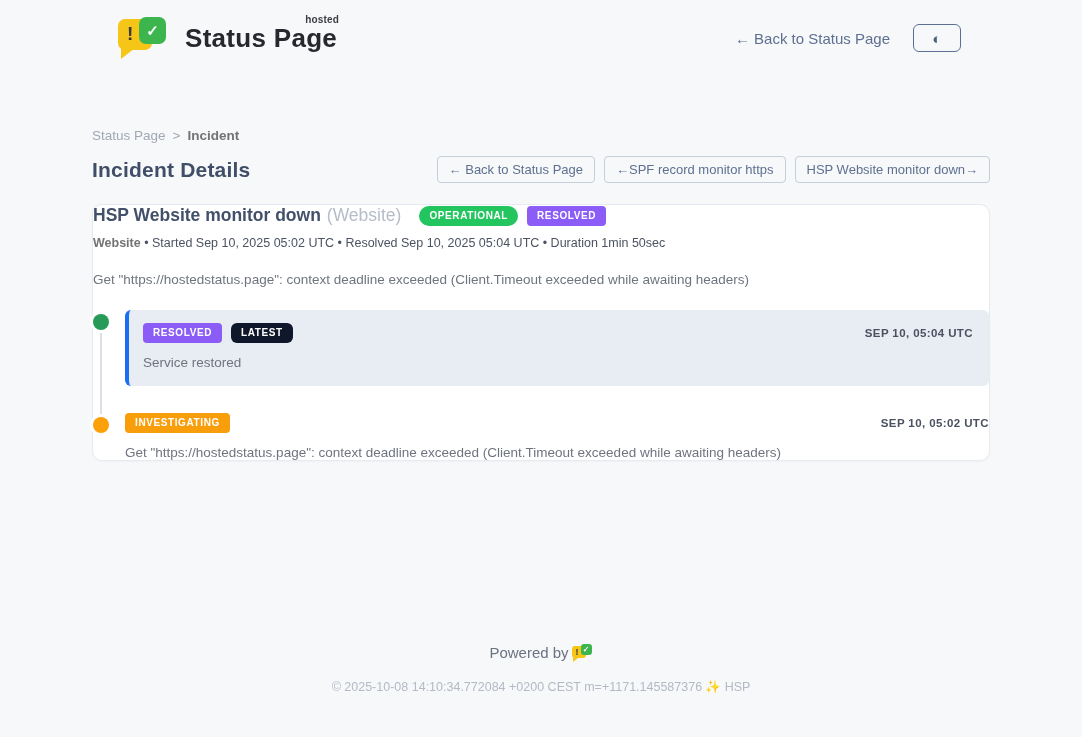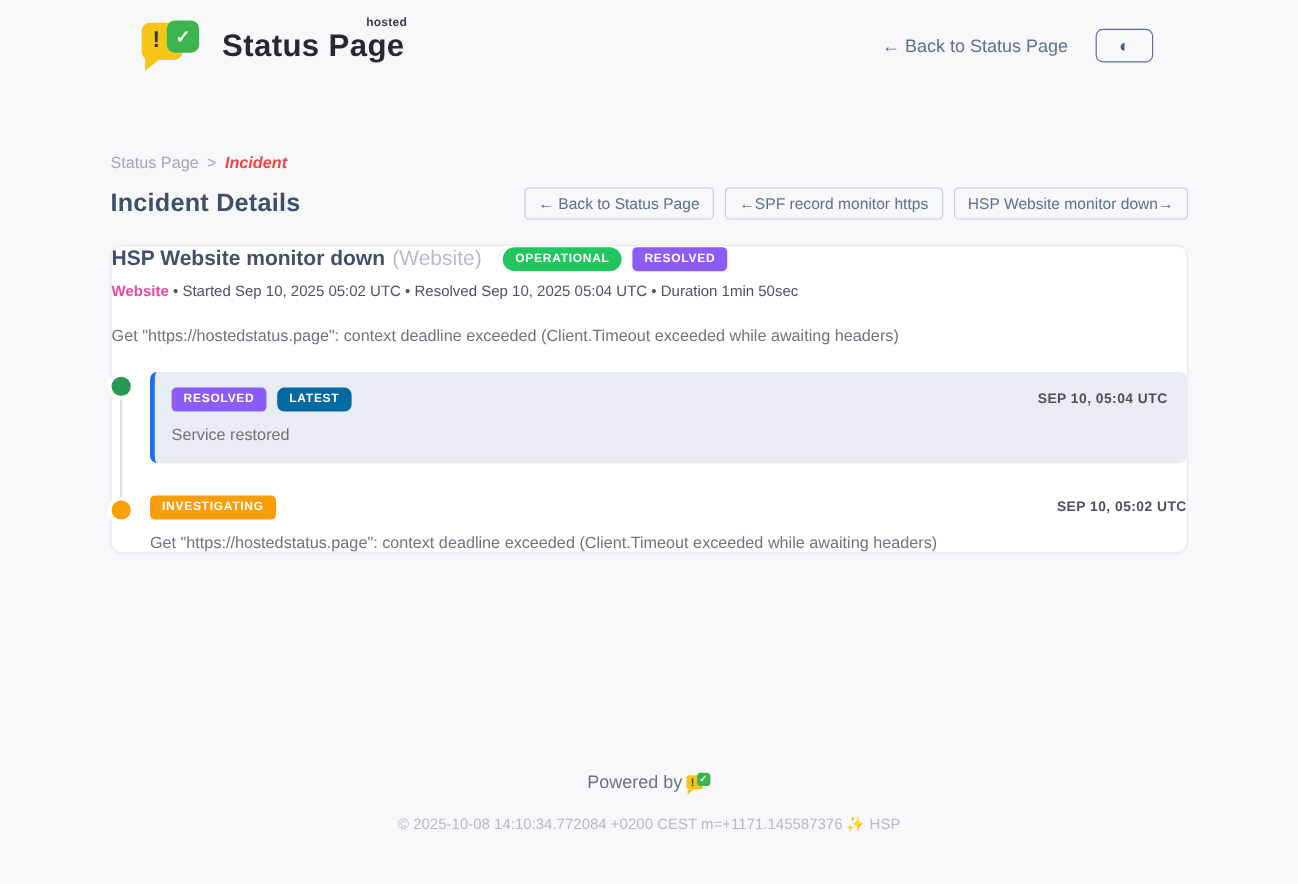--- a/index.html
+++ b/index.html
@@ -44,21 +44,21 @@
   .theme-toggle {
     width: 48px; height: 28px; border: 1px solid #5c6f93; border-radius: 6px;
     background: #f7f8fa; display: flex; align-items: center; justify-content: center;
     cursor: pointer; color: #4e5f7e; font-size: 15px; line-height: 1;
   }
 
   
   .container { width: 898px; margin: 0 auto; }
   .breadcrumb { margin-top: 66px; font-size: 13.5px; color: #a0a8b6; }
   .breadcrumb .sep { margin: 0 7px; }
-  .breadcrumb .current { color: #ef4444; font-weight: 700; font-style: italic; }
+  .breadcrumb .current { color: #737373; font-weight: 700; }
 
   .page-head { display: flex; align-items: center; justify-content: space-between; margin-top: 13px; }
   .page-title { font-size: 21px; font-weight: 700; color: #414e68; letter-spacing: 0.2px; }
   .nav-buttons { display: flex; gap: 9px; }
   .nav-btn {
     font-family: "Liberation Sans", sans-serif;
     font-size: 13px; color: #5e7090; background: transparent;
     border: 1px solid #c6cedb; border-radius: 4px; padding: 5px 11px; cursor: pointer;
     white-space: nowrap;
   }
@@ -73,25 +73,25 @@
   .incident-scope { font-size: 17.5px; font-weight: 400; color: #b6bdc9; margin-left: 6px; }
   .title-badges { display: flex; align-items: flex-end; gap: 9px; margin-left: 18px; }
 
   .badge {
     display: inline-block; color: #fff; font-size: 10px; font-weight: 700;
     letter-spacing: 0.6px; padding: 4px 10px; border-radius: 4px; line-height: 1.2;
     text-transform: uppercase;
   }
   .badge-operational { background: #23c55e; border-radius: 999px; }
   .badge-resolved { background: #8b5cf6; }
-  .badge-latest { background: #0369a1; border-radius: 6px; }
+  .badge-latest { background: #0f172a; border-radius: 6px; }
   .badge-investigating { background: #f99e0b; }
 
   .meta-line { margin-top: 10px; font-size: 12.5px; color: #4b5362; }
-  .meta-service { font-weight: 700; color: #ec4899; }
+  .meta-service { font-weight: 700; color: #737373; }
   .incident-desc { margin-top: 22px; font-size: 13.5px; color: #6e747f; }
 
   
   .timeline { position: relative; margin-top: 23px; }
   .timeline-line {
     position: absolute; left: 7px; top: 14px; bottom: 42px; width: 2px; background: #dcdfe5;
   }
   .t-entry { position: relative; margin-left: 32px; }
   .t-entry + .t-entry { margin-top: 27px; }
   .t-dot {

